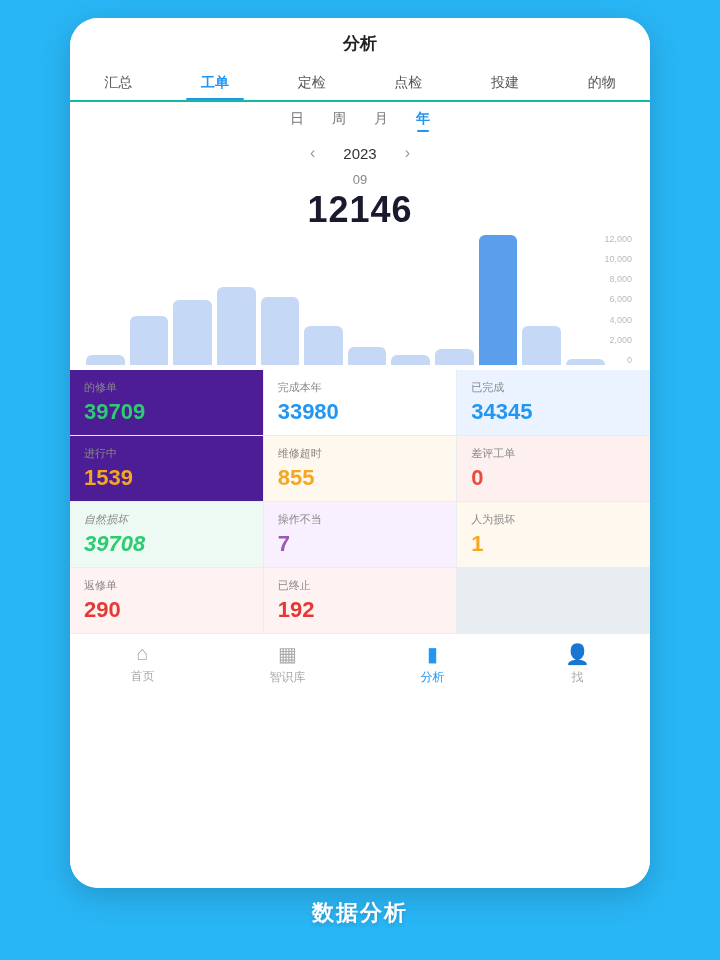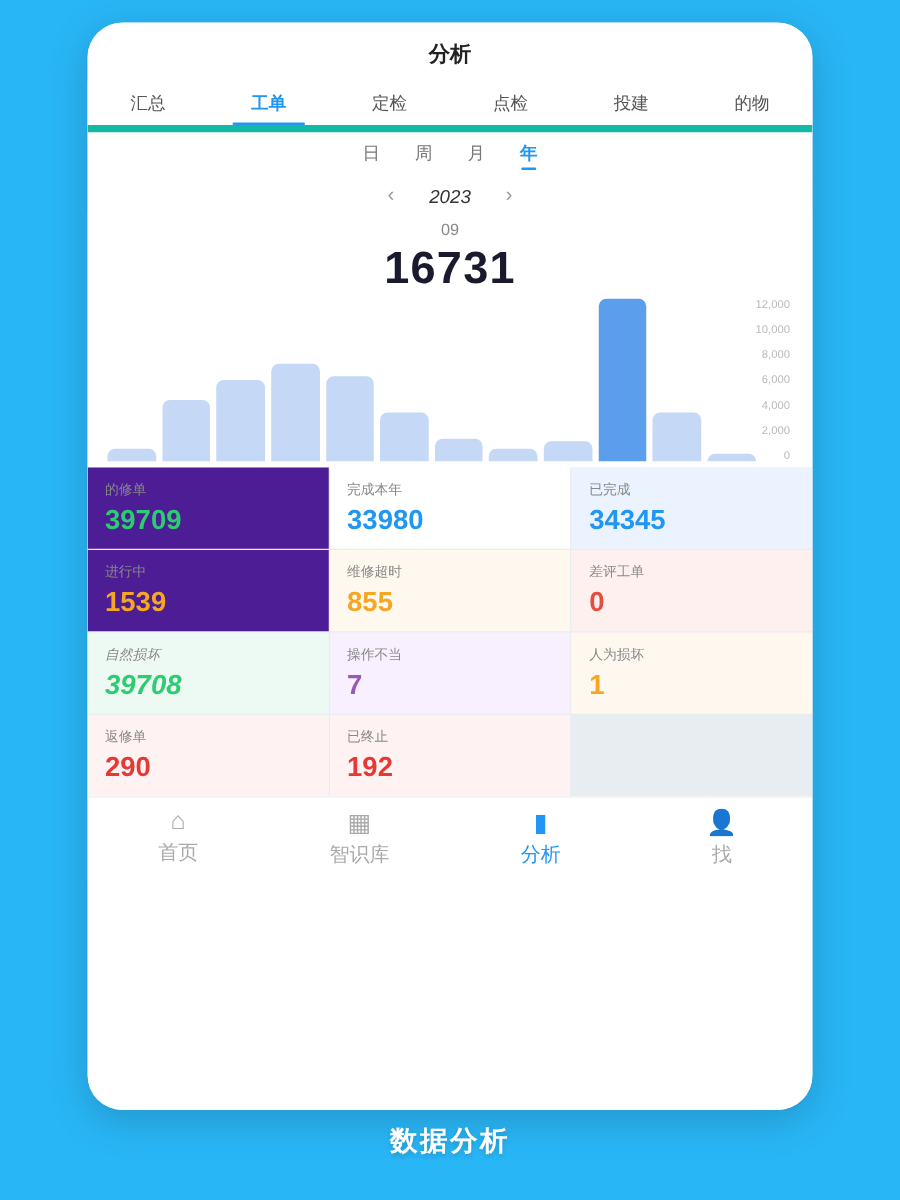--- a/index.html
+++ b/index.html
@@ -36,21 +36,21 @@
       font-size: 17px;
       font-weight: 600;
       color: #222;
       padding-bottom: 10px;
     }
 
     
     .tab-nav {
       display: flex;
       background: #fff;
-      border-bottom: 6px solid #14b8a6;
+      border-bottom: 2px solid #14b8a6;
       overflow-x: auto;
     }
     .tab-nav::-webkit-scrollbar { display: none; }
     .tab-item {
       flex: 1;
       text-align: center;
       padding: 9px 4px 8px;
       font-size: 14px;
       color: #555;
       cursor: pointer;
@@ -114,21 +114,20 @@
     .year-arrow {
       font-size: 16px;
       color: #999;
       cursor: pointer;
       padding: 2px 8px;
     }
     .year-label {
       font-size: 15px;
       color: #333;
       font-weight: 500;
-      font-style: italic;
     }
 
     
     .main-content {
       background: #fff;
       flex: 1;
       overflow-y: auto;
       display: flex;
       flex-direction: column;
     }
@@ -237,21 +236,21 @@
       align-items: center;
       gap: 3px;
       cursor: pointer;
     }
     .nav-icon {
       font-size: 20px;
       color: #aaa;
     }
     .nav-icon.active { color: #2196f3; }
     .nav-label {
-      font-size: 16px;
+      font-size: 12px;
       color: #aaa;
     }
     .nav-label.active { color: #2196f3; }
 
     
     .bottom-branding {
       color: #fff;
       font-size: 22px;
       font-weight: 800;
       margin-top: 10px;
@@ -297,21 +296,21 @@
     <div class="year-nav">
       <span class="year-arrow">‹</span>
       <span class="year-label">2023</span>
       <span class="year-arrow">›</span>
     </div>
 
     <div class="main-content">
 
       <div class="chart-area">
         <div class="chart-month">09</div>
-        <div class="chart-main-value">16731</div>
+        <div class="chart-main-value">12146</div>
 
         <div class="bar-chart-wrapper">
           <div class="bar-chart-inner" id="bar-chart">
               <div class="bar-col">
                 <div class="bar" style="height: 8%;"></div>
               </div>
               <div class="bar-col">
                 <div class="bar" style="height: 38%;"></div>
               </div>
               <div class="bar-col">

